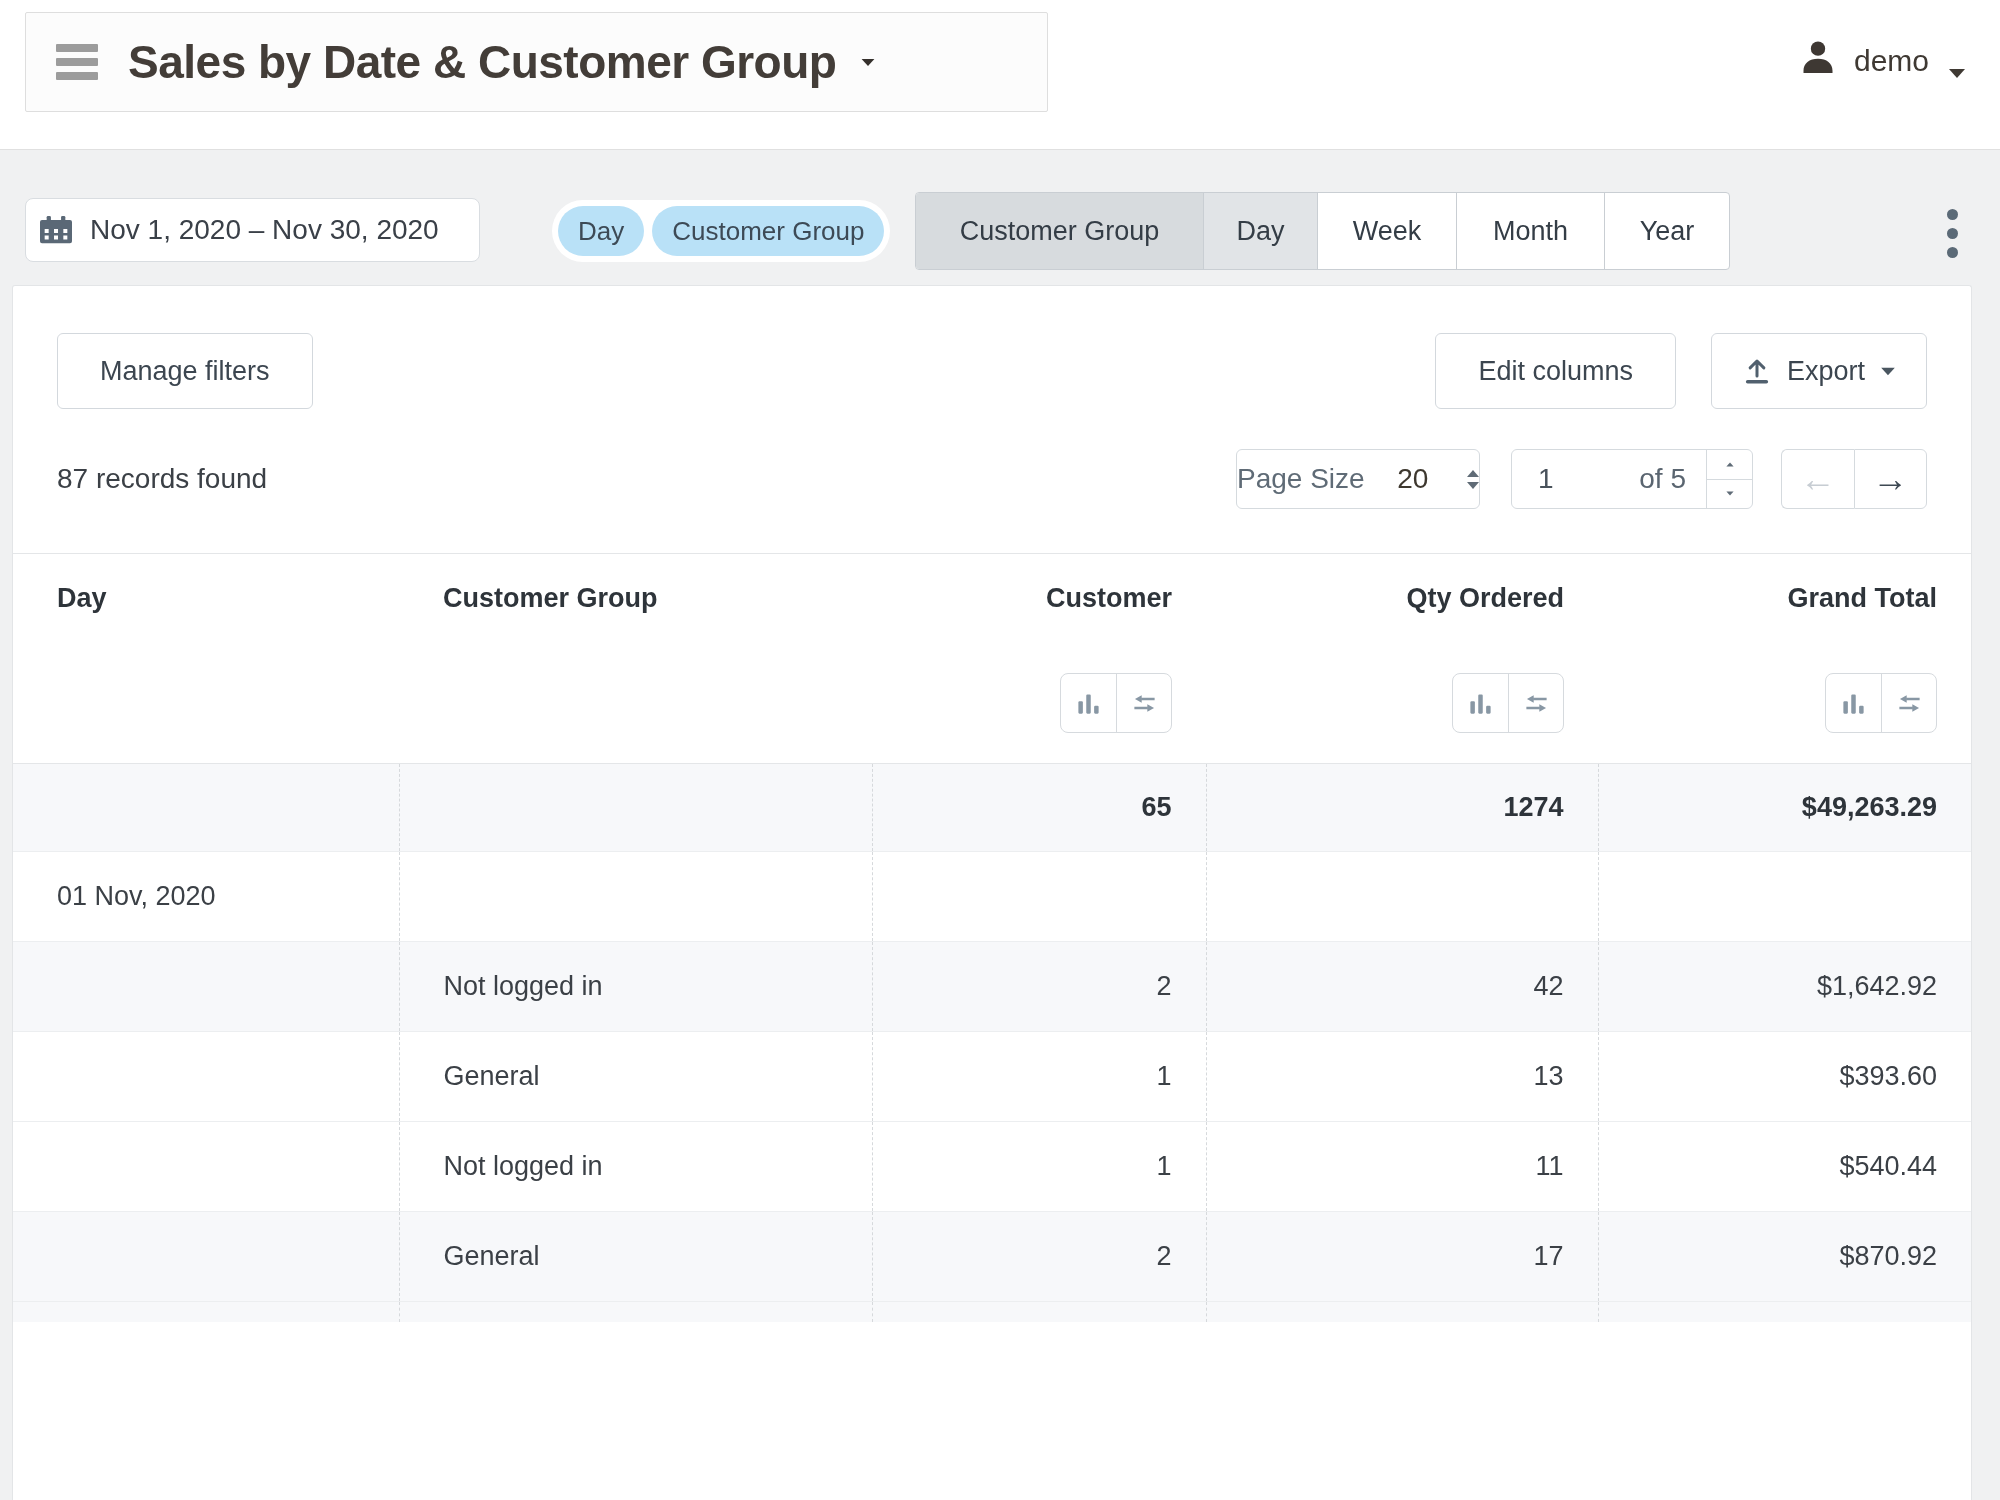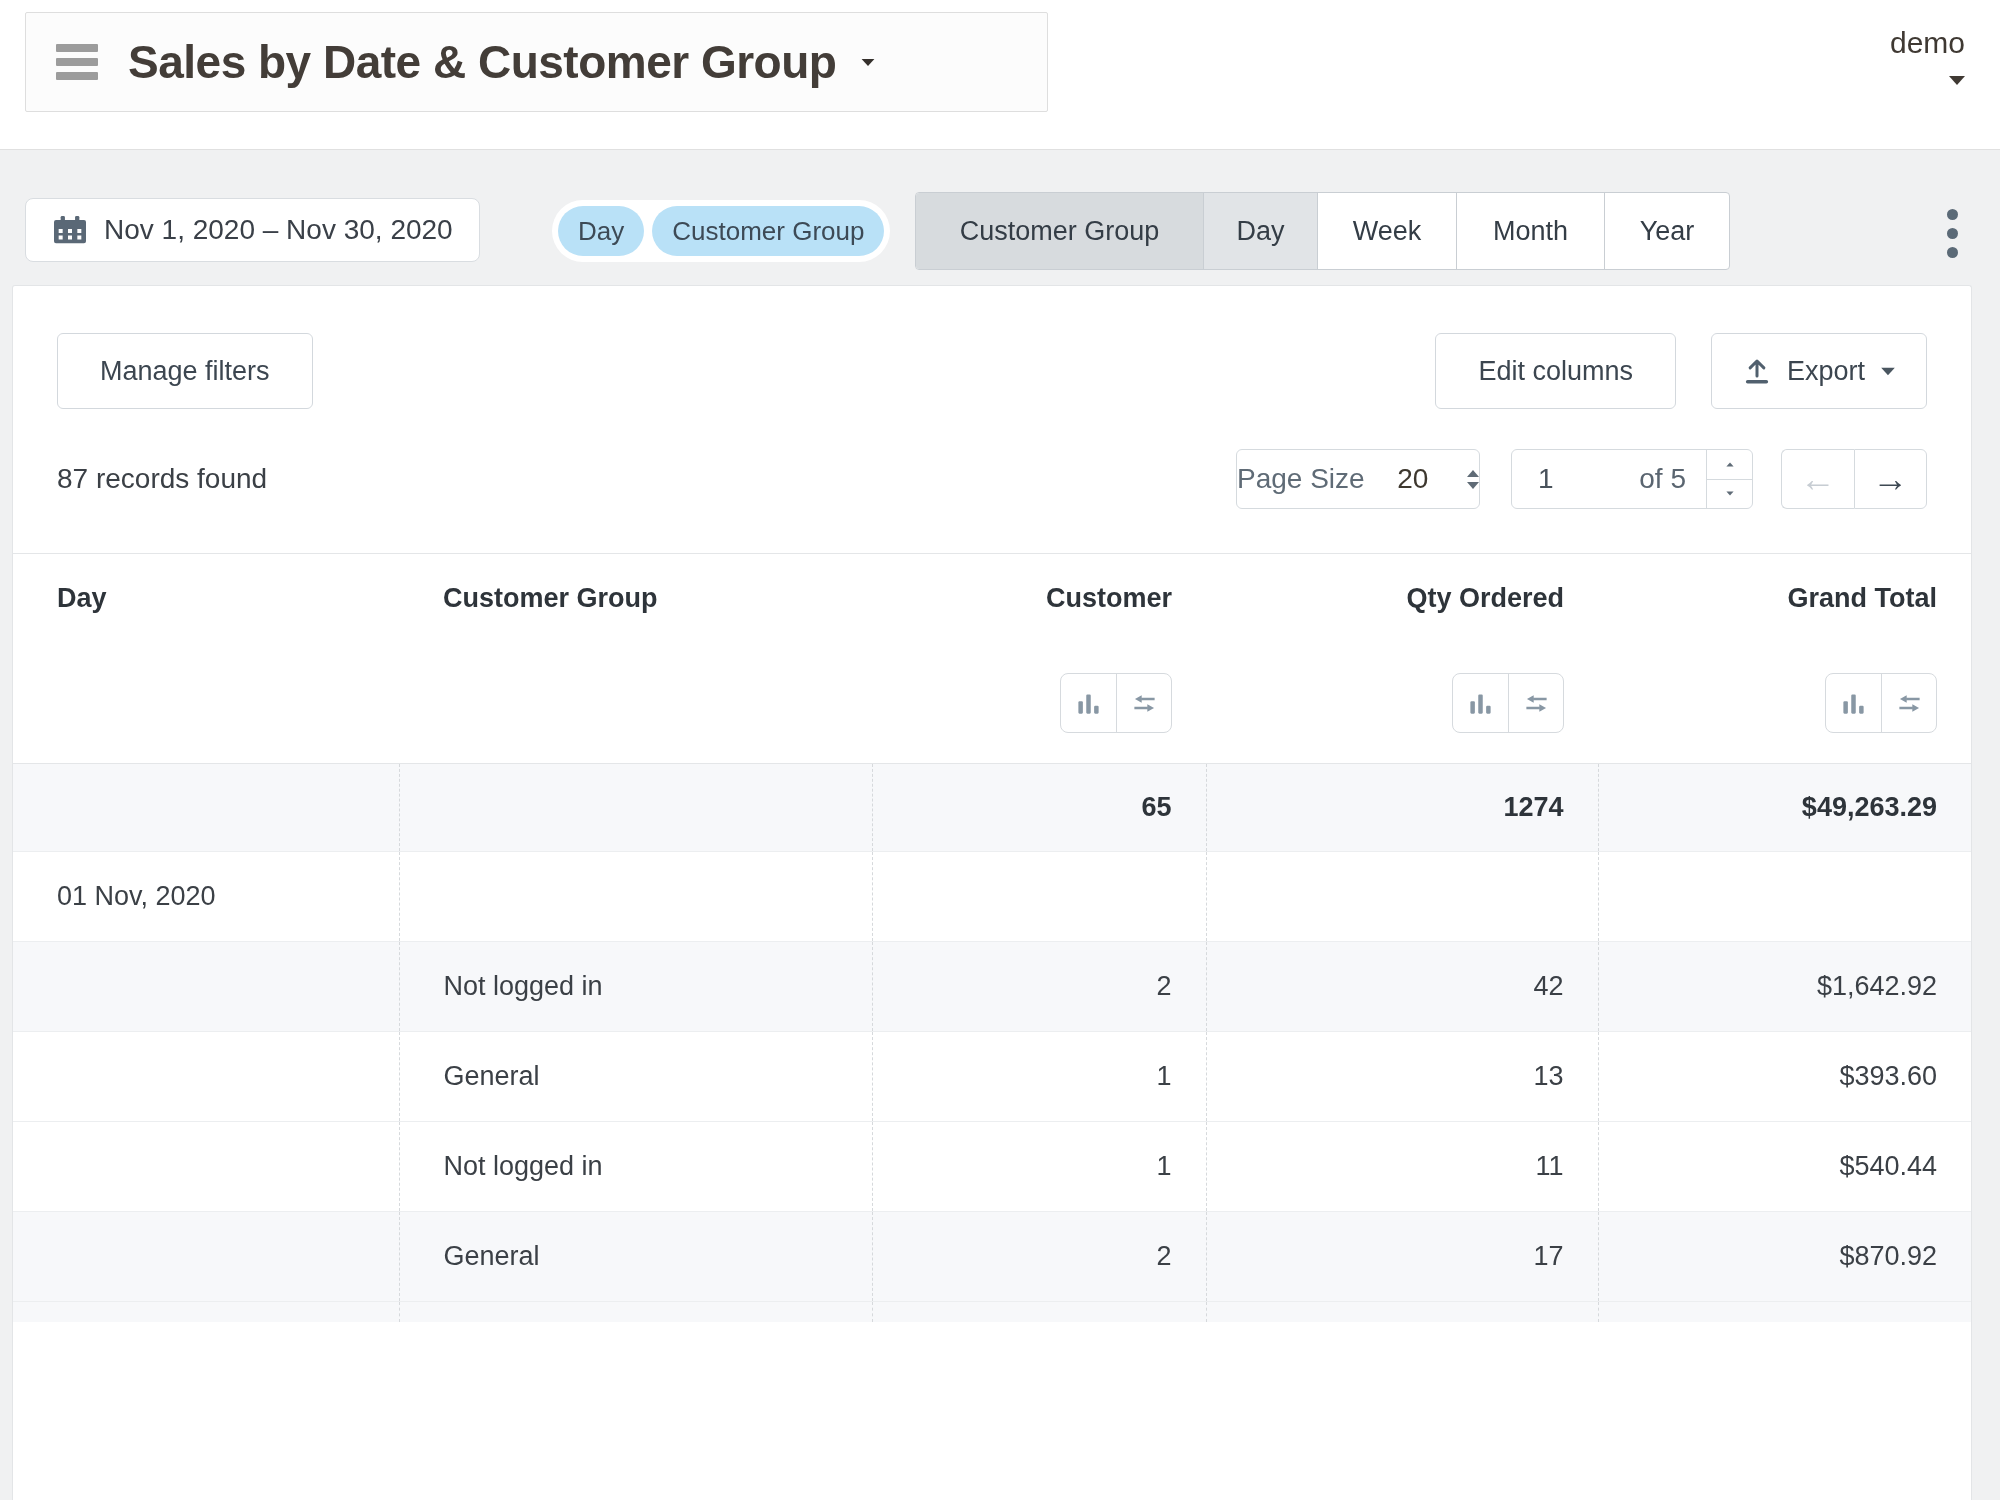--- a/index.html
+++ b/index.html
@@ -12,30 +12,30 @@
             border-bottom:1px solid #e0e0e0; }
   .title-box { position:absolute; left:25px; top:12px; width:1023px; height:100px;
                background:#fcfcfc; border:1px solid #dedede; border-radius:2px;
                display:flex; align-items:center; padding:8px 30px; }
   .hamburger { display:flex; flex-direction:column; gap:6px; margin-right:30px; cursor:pointer; }
   .hamburger i { display:block; width:42px; height:8px; background:#9c9c9c; border-radius:1px; }
   .title-box h1 { font-size:46px; font-weight:600; color:#433d38; letter-spacing:-0.5px; white-space:nowrap; }
   .caret { width:0; height:0; border-left:8px solid transparent; border-right:8px solid transparent;
            border-top:9px solid #35302c; }
   .title-caret { margin-left:24px; transform:scale(0.8); }
-  .user { position:absolute; right:35px; top:10px; height:56px; display:flex; align-items:flex-end; gap:16px; cursor:pointer;flex-direction:column; }
+  .user { position:absolute; right:35px; top:22px; height:56px; display:flex; align-items:flex-end; gap:16px; cursor:pointer; }
   .user svg { width:40px; height:40px; color:#3e3833; }
   .user-name { font-size:30px; color:#3f3933; }
   .user .caret { border-top-color:#3f3933; margin-left:4px; }
 
   
   .filterbar { position:absolute; top:151px; left:0; right:0; height:134px; }
   .date-range { position:absolute; left:25px; top:47px; height:64px; width:455px;
                 background:#fff; border:1px solid #d9dde1; border-radius:8px;
-                display:flex; align-items:center; gap:18px; padding:0 28px; cursor:pointer; }
+                display:flex; align-items:center; gap:18px; padding:0 14px; cursor:pointer; }
   .date-range svg { width:32px; height:32px; color:#5a6876; flex:none; }
   .date-range span { font-size:28px; color:#3a4048; white-space:nowrap; }
   .pill-group { position:absolute; left:552px; top:49px; height:62px; background:#fff;
                 border-radius:31px; display:flex; align-items:center; padding:0 6px; gap:8px; }
   .pill { background:#b9e1f7; border-radius:25px; height:50px; display:flex; align-items:center;
           padding:0 20px; font-size:26px; color:#3d4a56; white-space:nowrap; cursor:pointer; }
   .segmented { position:absolute; left:915px; top:41px; height:78px; display:flex;
                border:1px solid #c9ced3; border-radius:4px; background:#fff; overflow:hidden; }
   .segmented .seg { display:flex; align-items:center; justify-content:center; font-size:27px;
                     color:#343d46; border-left:1px solid #c9ced3; cursor:pointer; white-space:nowrap; }

